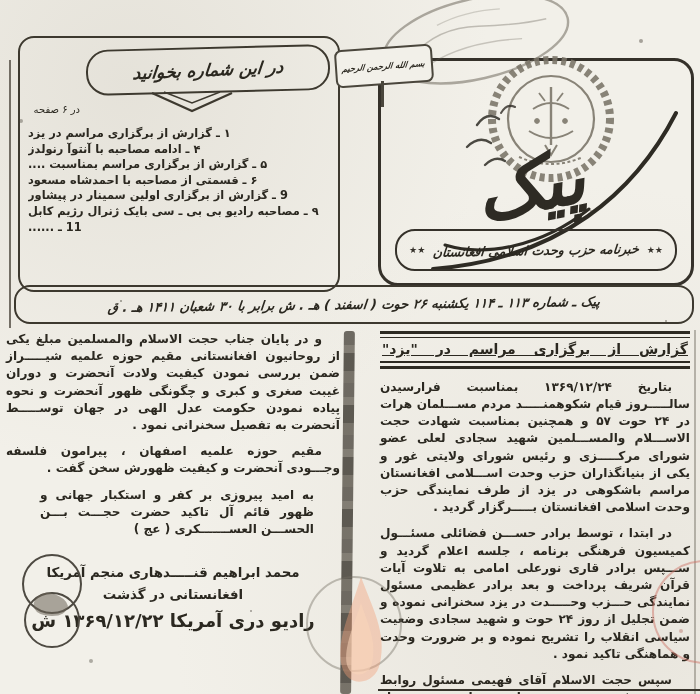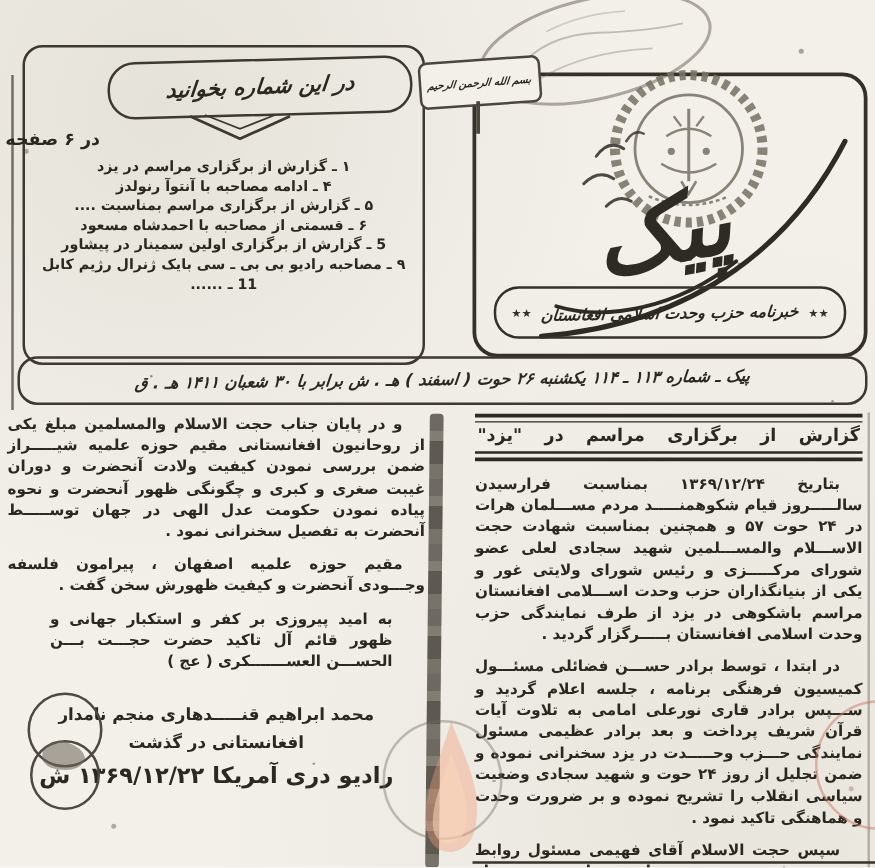--- a/index.html
+++ b/index.html
@@ -12,23 +12,23 @@
         color:#2b2820;}
   .fa{direction:rtl;unicode-bidi:plaintext;}
   
   .toc{position:absolute;left:18px;top:36px;width:318px;height:252px;
        border:2.5px solid #3d392f;border-radius:16px;}
   .toc-banner{position:absolute;right:8px;top:9px;width:240px;height:42px;
        border:2px solid #3d392f;border-radius:22px;display:flex;align-items:center;justify-content:center;
        transform:rotate(-1.5deg);}
   .toc-banner span{font-style:italic;font-weight:bold;font-size:17px;transform:skewX(-8deg) rotate(-1deg);}
   .toc-chevron{position:absolute;left:130px;top:52px;}
-  .toc-pages{position:absolute;right:258px;top:66px;font-size:14px;font-weight:bold;white-space:nowrap;}
+  .toc-pages{position:absolute;right:258px;top:66px;font-size:10px;font-weight:normal;white-space:nowrap;}
   .toc-list{position:absolute;right:8px;left:8px;top:88px;margin:0;padding:0;list-style:none;
-       direction:rtl;text-align:center;font-size:11.4px;font-weight:bold;line-height:15.6px;}
+       direction:rtl;text-align:left;font-size:11.4px;font-weight:bold;line-height:15.6px;}
   .toc-list li{white-space:nowrap;overflow:hidden;}
   .toc-list li.gap{margin-top:7px;}
   .toc-list li.dots{letter-spacing:2px;}
   
   .masthead{position:absolute;left:378px;top:58px;width:310px;height:222px;
        border:3.5px solid #35312a;border-radius:20px;}
   .bismillah{position:absolute;left:-46px;top:-14px;width:94px;height:34px;border:2px solid #4a463c;
        border-radius:7px;display:flex;align-items:center;justify-content:center;transform:rotate(-4deg);
        background:#f2f0e9;}
   .bismillah span{font-size:8.2px;font-style:italic;font-weight:bold;white-space:nowrap;transform:skewX(-10deg);}
@@ -49,21 +49,21 @@
   .col{position:absolute;top:331px;direction:rtl;text-align:justify;text-align-last:right;}
   .col p{margin:0 0 9px 0;font-size:12.1px;line-height:17.2px;font-weight:bold;text-indent:18px;}
   .left-col{left:6px;width:334px;}
   .right-col{left:380px;width:310px;}
   .left-col .hope{padding:0 26px 0 34px;text-indent:0;margin-top:4px;}
   .headline-box{margin-bottom:10px;}
   .rule{background:#2d2a22;}
   .rule.thick{height:3px;margin:0 0 2.5px 0;}
   .rule.thin{height:1.6px;margin:0 0 3px 0;}
   .headline{font-size:14px;font-weight:bold;margin:3px 2px 4px 2px;text-align:justify;text-align-last:justify;
-       direction:rtl;word-spacing:5px;}
+       direction:rtl;word-spacing:5px;text-decoration:underline;}
   .obit{margin-top:24px;text-align:center;text-align-last:center;}
   .obit .t1,.obit .t2{font-size:13.4px;font-weight:bold;line-height:22px;}
   .obit .src{font-size:18px;font-weight:bold;margin-top:4px;}
   .closing{margin-top:16px;}
   
   .divider{position:absolute;left:342px;top:331px;width:11px;height:363px;transform:skewX(-0.6deg);
        background:repeating-linear-gradient(180deg,#57524a 0 14px,#6f6a60 14px 22px,#433f37 22px 40px,#625d53 40px 52px);
        opacity:.85;border-radius:3px;}
   .margin-line-left{position:absolute;left:9px;top:60px;width:2px;height:268px;background:rgba(62,57,47,.7);}
   .margin-line-right{position:absolute;left:694px;top:330px;width:2px;height:364px;background:rgba(95,90,78,.4);}
@@ -95,21 +95,21 @@
     <svg class="toc-chevron" width="84" height="26" viewBox="0 0 84 26">
       <polyline points="2,3 42,21 82,3" fill="none" stroke="#3d392f" stroke-width="2.2"></polyline>
       <polyline points="14,2 42,13 70,2" fill="none" stroke="#3d392f" stroke-width="1.4"></polyline>
     </svg>
     <div class="toc-pages fa">در ۶ صفحه</div>
     <ol class="toc-list">
       <li>۱ ـ گزارش از برگزاری مراسم در یزد</li>
       <li>۴ ـ ادامه مصاحبه با آنتوآ رنولدز</li>
       <li>۵ ـ گزارش از برگزاری مراسم بمناسبت ....</li>
       <li>۶ ـ قسمتی از مصاحبه با احمدشاه مسعود</li>
-      <li>5 ـ گزارش از برگزاری اولین سمینار در پیشاور</li>
+      <li>9 ـ گزارش از برگزاری اولین سمینار در پیشاور</li>
       <li>۹ ـ مصاحبه رادیو بی بی ـ سی بایک ژنرال رژیم کابل</li>
       <li class="dots">11 ـ ......</li>
     </ol>
   </section>
 
   <section class="masthead">
 
     <svg class="stamp-oval" width="210" height="100" viewBox="0 0 210 100">
       <g transform="rotate(-13 105 50)" fill="none" stroke="rgba(100,94,82,.5)">
         <ellipse cx="105" cy="50" rx="94" ry="40" stroke-width="2.4"></ellipse>
@@ -160,21 +160,21 @@
     <span>پیک ـ شماره ۱۱۳ ـ ۱۱۴ یکشنبه ۲۶ حوت ( اسفند ) هـ . ش برابر با ۳۰ شعبان ۱۴۱۱ هـ . ق</span>
   </div>
 
   <div class="divider"></div>
 
   <section class="col left-col">
     <p>و در پایان جناب حجت الاسلام والمسلمین مبلغ یکی از روحانیون افغانستانی مقیم حوزه علمیه شیـــــراز ضمن بررسی نمودن کیفیت ولادت آنحضرت و دوران غیبت صغری و کبری و چگونگی ظهور آنحضرت و نحوه پیاده نمودن حکومت عدل الهی در جهان توســـــط آنحضرت به تفصیل سخنرانی نمود .</p>
     <p>مقیم حوزه علمیه اصفهان ، پیرامون فلسفه وجـــودی آنحضرت و کیفیت ظهورش سخن گفت .</p>
     <p class="hope">به امید پیروزی بر کفر و استکبار جهانی و ظهور قائم آل تاکید حضرت حجـــت بـــن الحســـن العســـــــکری ( عج )</p>
     <div class="obit">
-      <div class="t1">محمد ابراهیم قنـــــدهاری منجم نامدار</div>
+      <div class="t1">محمد ابراهیم قنـــــدهاری منجم آمریکا</div>
       <div class="t2">افغانستانی در گذشت</div>
       <div class="src">رادیو دری آمریکا    ۱۳۶۹/۱۲/۲۲ ش</div>
     </div>
   </section>
 
   <section class="col right-col">
     <div class="headline-box">
       <div class="rule thick"></div>
       <div class="rule thin"></div>
       <div class="headline">گزارش از برگزاری مراسم در  "یزد"</div>

